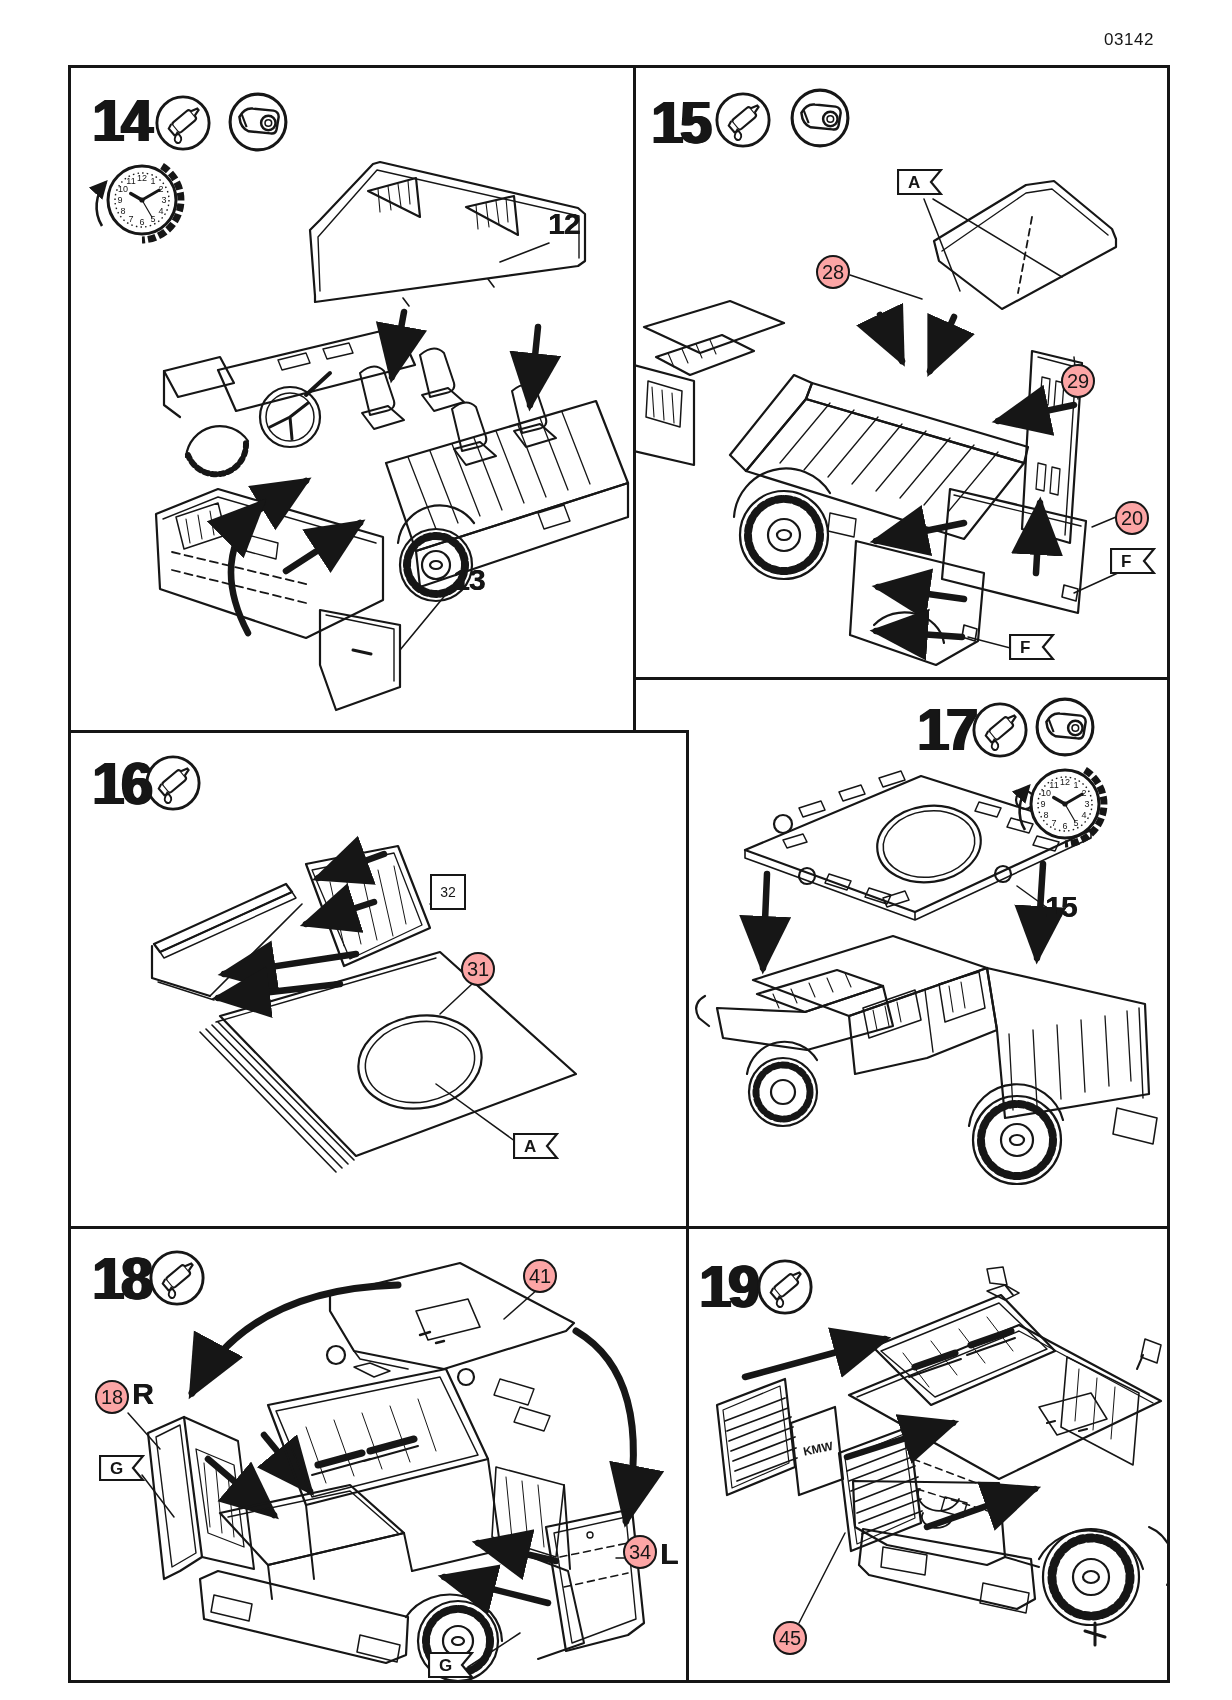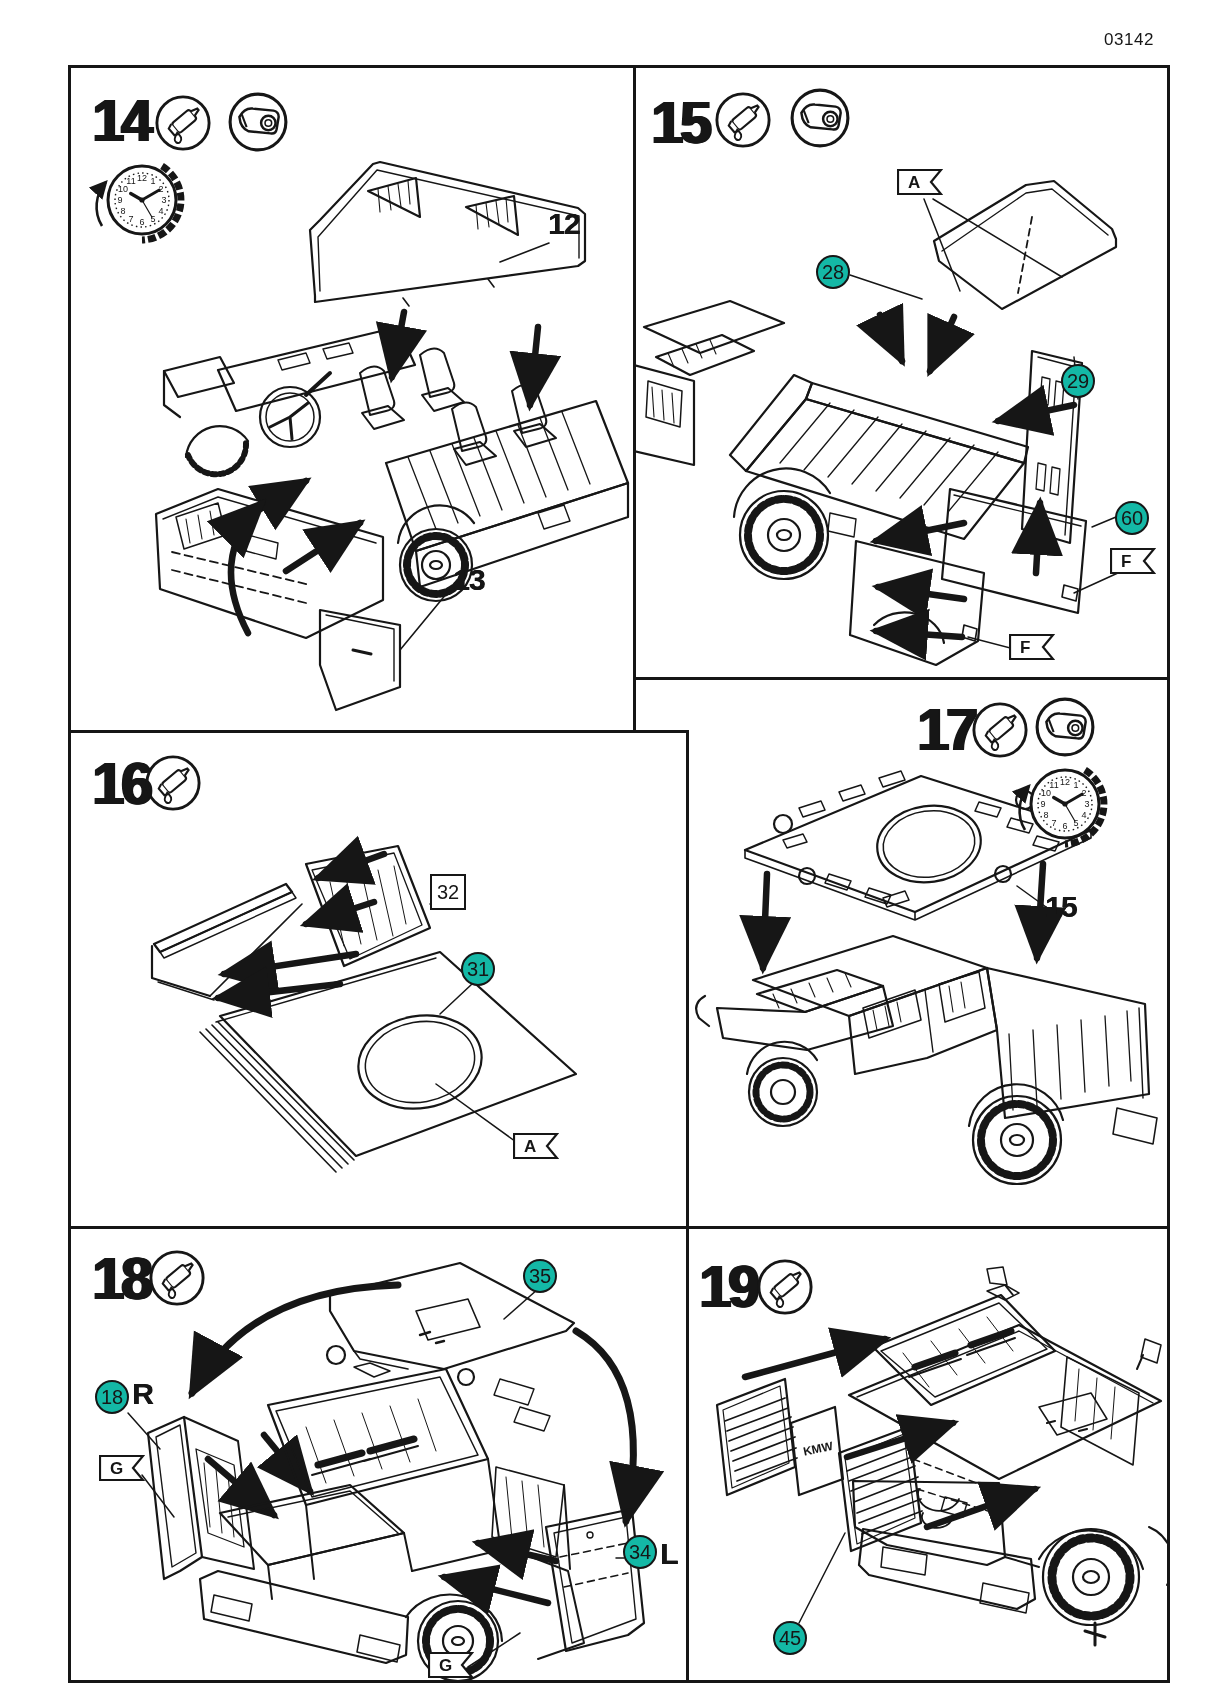--- a/index.html
+++ b/index.html
@@ -8,25 +8,25 @@
   .kitnum{position:absolute;left:1080px;top:30px;width:98px;text-align:center;
           font-size:17px;letter-spacing:.5px;}
   .ln{position:absolute;background:#161616;}
   .panel{position:absolute;}
   .stepnum{position:absolute;font-size:57px;font-weight:700;letter-spacing:-3px;
            transform:scaleY(1.05);transform-origin:top left;
            text-shadow:1px 0 currentColor,-1px 0 currentColor,2px 0 currentColor;}
   .partbold{position:absolute;font-size:30px;font-weight:700;letter-spacing:-1px;
             text-shadow:.6px 0 currentColor;}
   .clabel{position:absolute;width:34px;height:34px;border:2.5px solid #161616;
-          border-radius:50%;background:#14b8a6;display:flex;align-items:center;
+          border-radius:50%;background:#fca5a5;display:flex;align-items:center;
           justify-content:center;font-size:20px;box-sizing:border-box;}
   .blabel{position:absolute;width:36px;height:36px;border:2.5px solid #161616;
           background:#fff;display:flex;align-items:center;justify-content:center;
-          font-size:20px;box-sizing:border-box;}
+          font-size:14px;box-sizing:border-box;}
   .flag{position:absolute;width:46px;height:26px;}
   .flag text{font-size:17px;font-weight:700;fill:#161616;}
   .art{position:absolute;left:0;top:0;}
   svg{display:block;}
 </style>
 </head>
 <body>
 
 <div class="sheet">
 
@@ -251,21 +251,21 @@
         <circle cx="40" cy="31" r="7" stroke-width="2.4"></circle>
           <circle cx="40" cy="31" r="3.2" stroke-width="1.5"></circle>
       </g>
     </svg>
     <svg class="flag" style="left:263px;top:104px" viewBox="0 0 46 26">
       <polygon points="1,1 44,1 34,13 44,25 1,25" fill="#fff" stroke="#161616" stroke-width="2.2"></polygon>
       <text x="11" y="19">A</text>
     </svg>
     <div class="clabel" style="left:182px;top:190px">28</div>
     <div class="clabel" style="left:427px;top:299px">29</div>
-    <div class="clabel" style="left:481px;top:436px">60</div>
+    <div class="clabel" style="left:481px;top:436px">20</div>
     <svg class="flag" style="left:476px;top:483px" viewBox="0 0 46 26">
       <polygon points="1,1 44,1 34,13 44,25 1,25" fill="#fff" stroke="#161616" stroke-width="2.2"></polygon>
       <text x="11" y="19">F</text>
     </svg>
     <svg class="flag" style="left:375px;top:569px" viewBox="0 0 46 26">
       <polygon points="1,1 44,1 34,13 44,25 1,25" fill="#fff" stroke="#161616" stroke-width="2.2"></polygon>
       <text x="11" y="19">F</text>
     </svg>
   </section>
 
@@ -501,21 +501,21 @@
       <g stroke="#161616" fill="none" stroke-width="3">
           <circle cx="30" cy="30" r="27"></circle>
         </g>
       <g stroke="#161616" fill="#fff" stroke-width="2.2" transform="rotate(-40 30 30)">
         <rect x="20" y="23" width="24" height="13" rx="3"></rect>
         <path d="M20,23 l-5,2 v9 l5,2"></path>
           <path d="M44,26 l7,2 v2 l-7,2"></path>
       </g>
       <path d="M24,40 c-3,5 -4,8 -1,10 c3,2 6,-1 5,-5 c-1,-2 -2,-3 -4,-5 Z" stroke="#161616" stroke-width="2" fill="none"></path>
     </svg>
-    <div class="clabel" style="left:455px;top:32px">35</div>
+    <div class="clabel" style="left:455px;top:32px">41</div>
     <div class="clabel" style="left:27px;top:153px">18</div>
     <div class="partbold" style="left:64px;top:150px">R</div>
     <svg class="flag" style="left:31px;top:228px" viewBox="0 0 46 26">
       <polygon points="1,1 44,1 34,13 44,25 1,25" fill="#fff" stroke="#161616" stroke-width="2.2"></polygon>
       <text x="11" y="19">G</text>
     </svg>
     <div class="clabel" style="left:555px;top:308px">34</div>
     <div class="partbold" style="left:592px;top:310px">L</div>
     <svg class="flag" style="left:360px;top:425px" viewBox="0 0 46 26">
       <polygon points="1,1 44,1 34,13 44,25 1,25" fill="#fff" stroke="#161616" stroke-width="2.2"></polygon>

